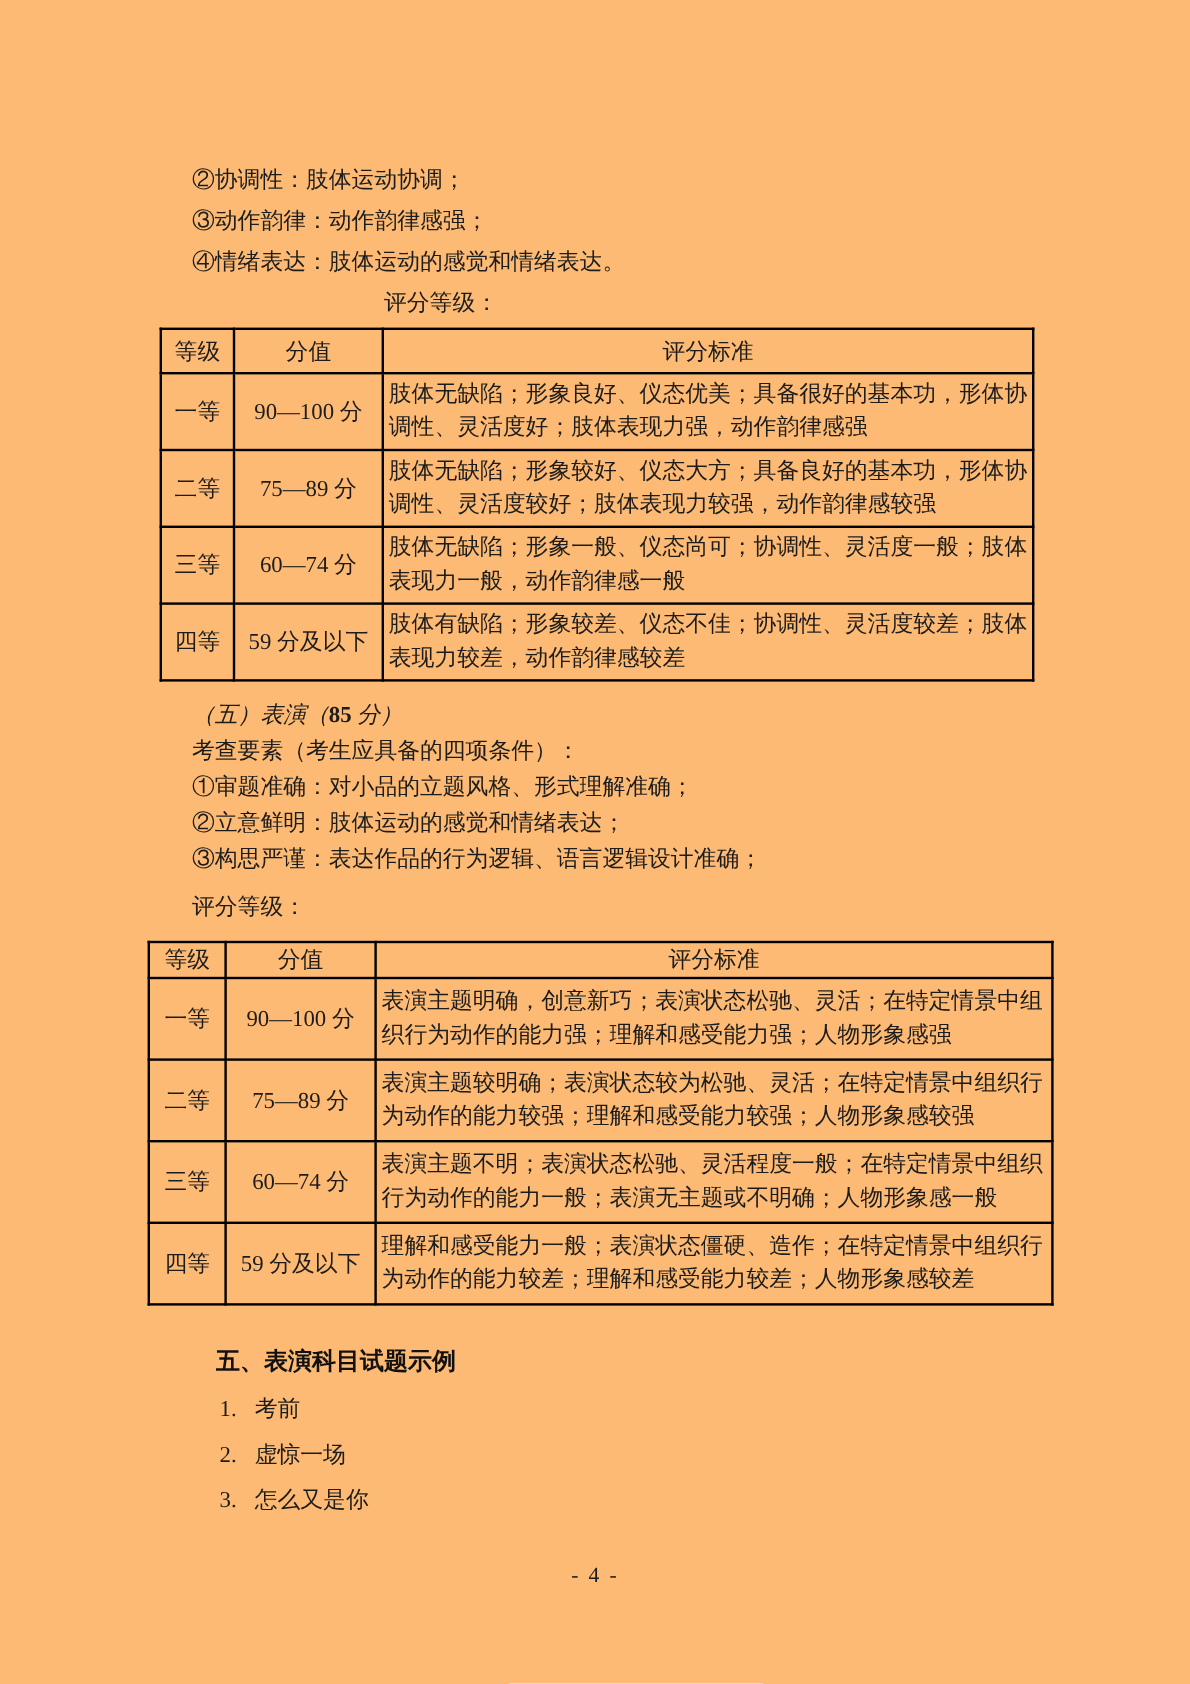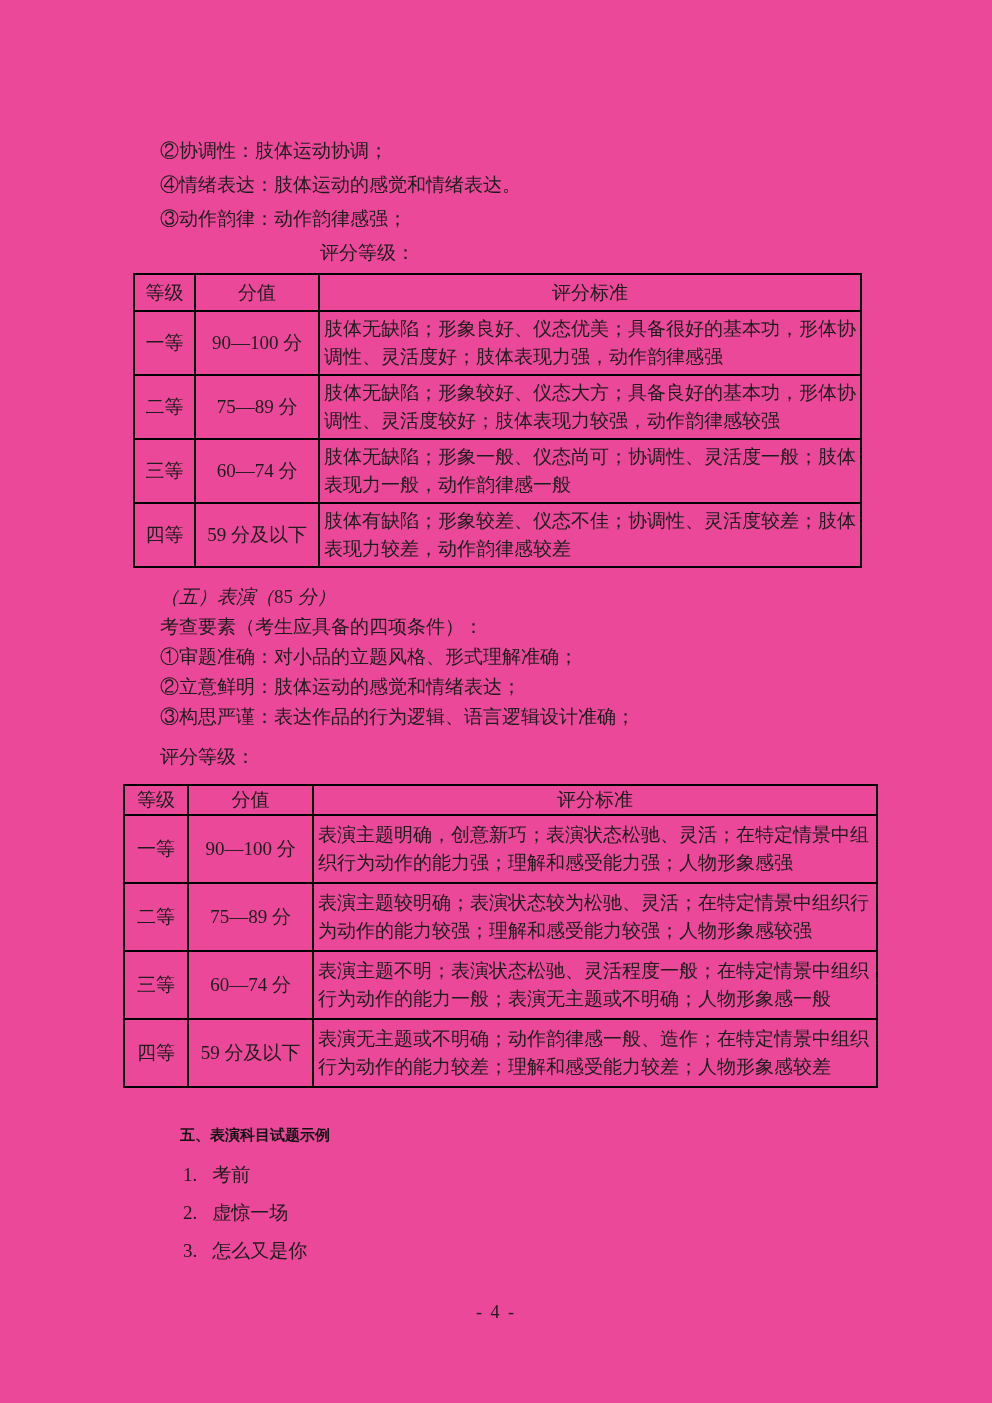--- a/index.html
+++ b/index.html
@@ -1,20 +1,20 @@
 <!DOCTYPE html>
 <html><head>
 <meta charset="utf-8">
 <style>
   html,body{margin:0;padding:0;background:#e8e8e8;}
   .page{
     position:relative;
     width:992px;height:1403px;
     margin:0 auto;
-    background:#ec4899;
+    background:#fdba74;
     color:#1c1c1c;
     font-family:"Liberation Serif","DejaVu Serif",serif;
     font-size:19px;
     overflow:hidden;
   }
   
   .intro{margin:134px 60px 0 160px;line-height:34px;}
   .intro div{white-space:nowrap;}
   .rating-label{margin:0 0 0 160px;line-height:34px;}
 
@@ -29,47 +29,47 @@
   .t1 thead th{height:33px;}
   .t2 thead th{height:22px;}
   tbody td{height:58px;text-align:center;vertical-align:middle;}
   .t2 tbody td{height:62px;}
   td.c3{text-align:left;padding:2px 4px;line-height:28px;}
   .t2 td.c3{line-height:28px;}
 
   
   .sec5{margin:14px 60px 0 160px;line-height:30px;}
   .sec5-heading{font-style:italic;}
-  .sec5-heading .score-bold{font-style:normal;font-weight:normal;}
+  .sec5-heading .score-bold{font-style:normal;font-weight:bold;}
   .rating-label2{margin:10px 0 0 160px;line-height:30px;}
 
   
   .sec6-heading{
     margin:32px 0 0 180px;
     font-family:"Liberation Sans","DejaVu Sans",sans-serif;
-    font-weight:bold;font-size:15px;line-height:30px;color:#111;
+    font-weight:bold;font-size:20px;line-height:30px;color:#111;
   }
   .sample-list{margin:6px 0 0 183px;line-height:38px;}
   .sample-list .num{display:inline-block;min-width:14px;}
   .sample-list .txt{margin-left:15px;}
 
   .footer{
     position:absolute;left:0;bottom:80px;width:100%;
     text-align:center;font-size:18px;letter-spacing:2px;
   }
 </style>
 </head>
 <body>
 
 <div class="page">
 
   <div class="intro">
     <div>②协调性：肢体运动协调；</div>
+    <div>③动作韵律：动作韵律感强；</div>
     <div>④情绪表达：肢体运动的感觉和情绪表达。</div>
-    <div>③动作韵律：动作韵律感强；</div>
     <div class="rating-label">评分等级：</div>
   </div>
 
   <table class="t1">
     <thead>
       <tr>
         <th class="c1">等级</th>
         <th class="c2">分值</th>
         <th class="c3">评分标准</th>
       </tr>
@@ -128,21 +128,21 @@
         <td class="c3">表演主题较明确；表演状态较为松驰、灵活；在特定情景中组织行为动作的能力较强；理解和感受能力较强；人物形象感较强</td>
       </tr>
       <tr>
         <td class="c1">三等</td>
         <td class="c2">60—74 分</td>
         <td class="c3">表演主题不明；表演状态松驰、灵活程度一般；在特定情景中组织行为动作的能力一般；表演无主题或不明确；人物形象感一般</td>
       </tr>
       <tr>
         <td class="c1">四等</td>
         <td class="c2">59 分及以下</td>
-        <td class="c3">表演无主题或不明确；动作韵律感一般、造作；在特定情景中组织行为动作的能力较差；理解和感受能力较差；人物形象感较差</td>
+        <td class="c3">理解和感受能力一般；表演状态僵硬、造作；在特定情景中组织行为动作的能力较差；理解和感受能力较差；人物形象感较差</td>
       </tr>
     </tbody>
   </table>
 
   <div class="sec6-heading">五、表演科目试题示例</div>
 
   <div class="sample-list">
     <div><span class="num">1.</span><span class="txt">考前</span></div>
     <div><span class="num">2.</span><span class="txt">虚惊一场</span></div>
     <div><span class="num">3.</span><span class="txt">怎么又是你</span></div>

